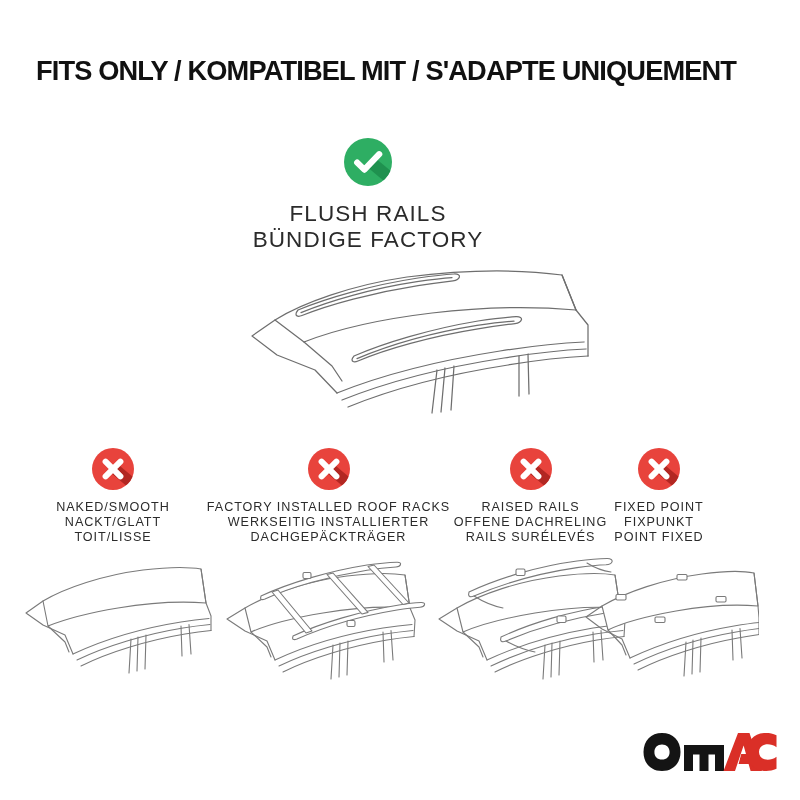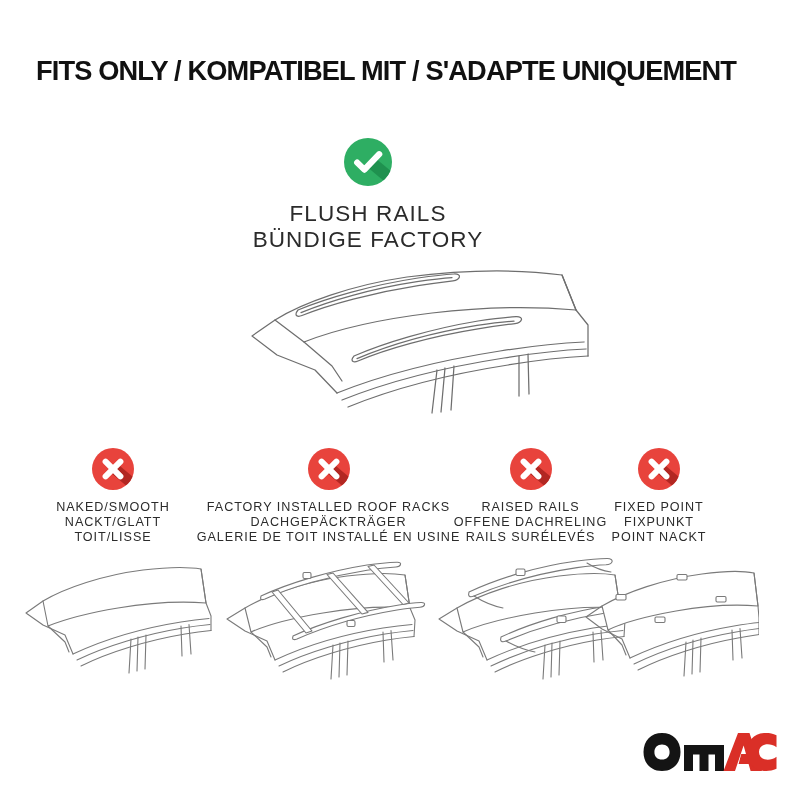--- a/index.html
+++ b/index.html
@@ -229,22 +229,22 @@
 
   <div class="col c1">
     <div class="badge col-badge" style="background:#E8433C;">
       <div class="shadow" style="background:#A8221D;"></div>
       <svg viewBox="0 0 42 42" aria-hidden="true">
         <path d="M13.6 13.6 L28.4 28.4 M28.4 13.6 L13.6 28.4" stroke="#FFFFFF" stroke-width="6" stroke-linecap="round"></path>
       </svg>
     </div>
     <div class="col-labels">
       <span class="line">FACTORY INSTALLED ROOF RACKS</span>
+      <span class="line">WERKSEITIG INSTALLIERTER</span>
       <span class="line">DACHGEPÄCKTRÄGER</span>
-      <span class="line">GALERIE DE TOIT INSTALLÉ EN USINE</span>
     </div>
     <svg class="col-art" viewBox="0 0 220 135" fill="none" stroke="#7A7A7A" stroke-width="1.1" stroke-linecap="round" stroke-linejoin="round">
       <path d="M34 52 C58 38 96 25 136 20 C160 17 182 17 194 19 L199 52
                C174 50 142 52 112 57 C82 62 56 69 40 76 Z" fill="#ffffff"></path>
       <path d="M34 52 L16 63 L34 75 L56 85 L64 104"></path>
       <path d="M40 76 L56 91 L60 101"></path>
       <path d="M64 104 C94 90 134 78 172 72 C185 70 195 69 201 68.5"></path>
       <path d="M68 110 C97 96 137 84 174 78 C187 76 197 75 202 74.5"></path>
       <path d="M72 116 C100 102 140 90 176 84 C188 82 198 81 203 80.5"></path>
       <path d="M122 89 L120 123"></path>
@@ -323,21 +323,21 @@
   <div class="col c3">
     <div class="badge col-badge" style="background:#E8433C;">
       <div class="shadow" style="background:#A8221D;"></div>
       <svg viewBox="0 0 42 42" aria-hidden="true">
         <path d="M13.6 13.6 L28.4 28.4 M28.4 13.6 L13.6 28.4" stroke="#FFFFFF" stroke-width="6" stroke-linecap="round"></path>
       </svg>
     </div>
     <div class="col-labels">
       <span class="line">FIXED POINT</span>
       <span class="line">FIXPUNKT</span>
-      <span class="line">POINT NACKT</span>
+      <span class="line">POINT FIXED</span>
     </div>
     <svg class="col-art" viewBox="0 0 185 135" fill="none" stroke="#7A7A7A" stroke-width="1.1" stroke-linecap="round" stroke-linejoin="round">
       <path d="M28 50 C52 36 90 23 128 18 C150 15 170 15 180 17 L184 50
                C160 48 130 50 102 55 C74 60 48 67 34 74 Z" fill="#ffffff"></path>
       <path d="M28 50 L12 61 L28 73 L48 83 L56 102"></path>
       <path d="M34 74 L48 89 L52 99"></path>
       <path d="M56 102 C86 88 124 76 160 70 C172 68 180 67 185 66.5"></path>
       <path d="M60 108 C89 94 127 82 162 76 C173 74 181 73 185 72.5"></path>
       <path d="M64 114 C92 100 130 88 164 82 C175 80 182 79 185 78.5"></path>
       <path d="M112 86 L110 120"></path>

